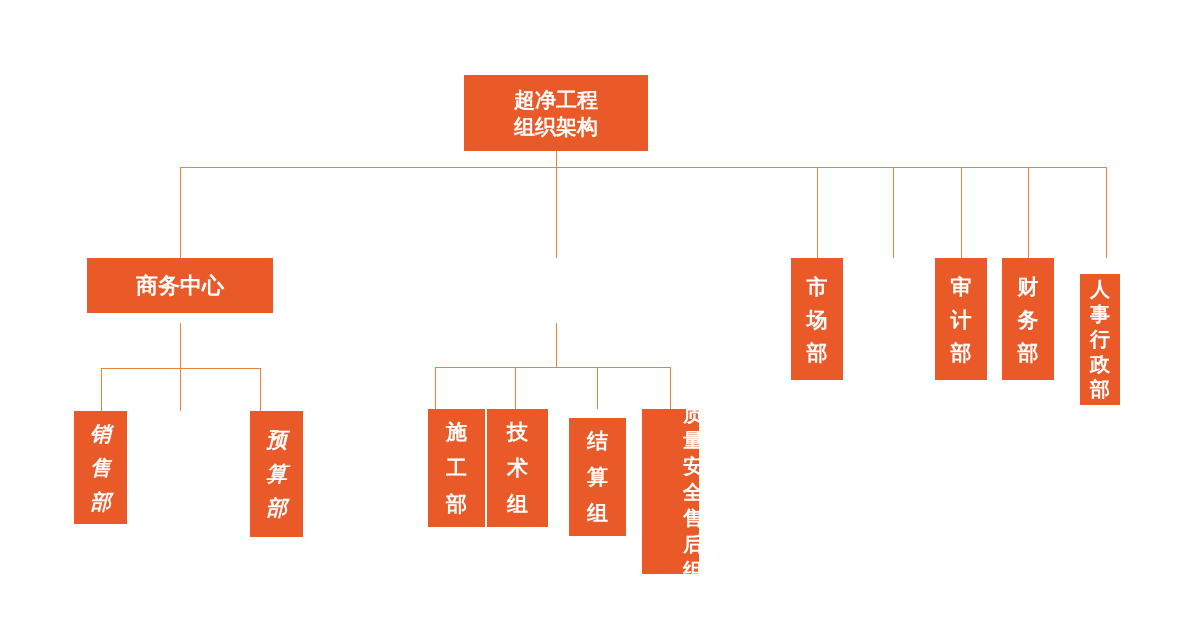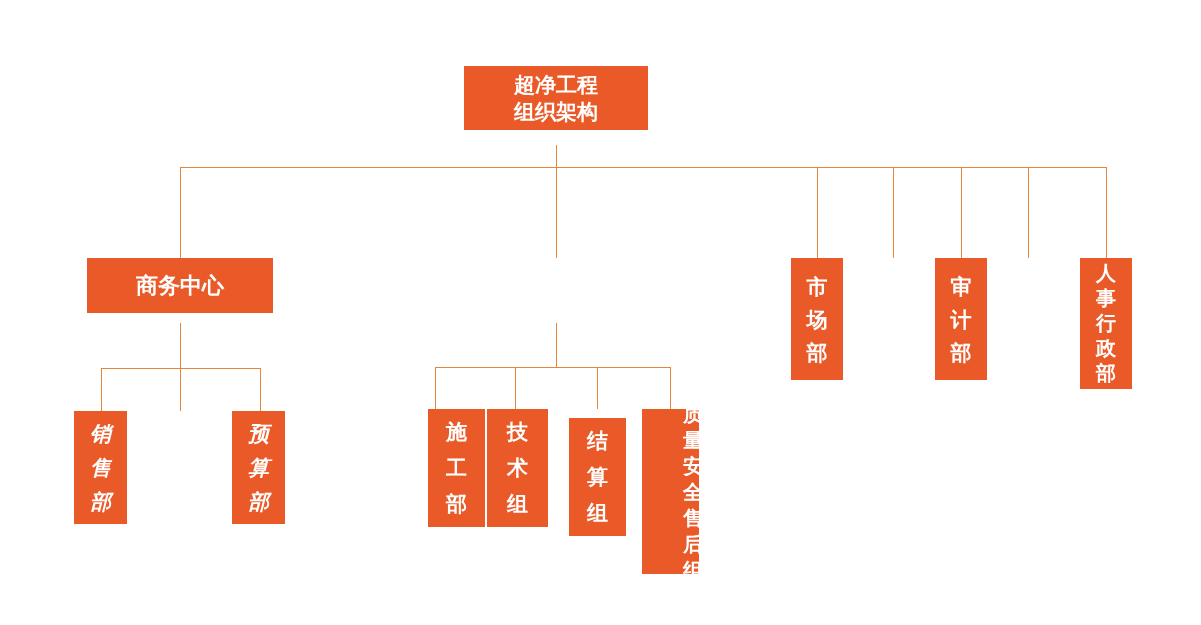--- a/index.html
+++ b/index.html
@@ -77,43 +77,46 @@
   <div class="line" style="left:101px;top:368px;width:1px;height:43px"></div>
   <div class="line" style="left:260px;top:368px;width:1px;height:43px"></div>
 
   <div class="line" style="left:556px;top:323px;width:1px;height:44px"></div>
   <div class="line" style="left:435px;top:367px;width:235px;height:1px"></div>
   <div class="line" style="left:435px;top:367px;width:1px;height:42px"></div>
   <div class="line" style="left:515px;top:367px;width:1px;height:42px"></div>
   <div class="line" style="left:597px;top:367px;width:1px;height:42px"></div>
   <div class="line" style="left:670px;top:367px;width:1px;height:42px"></div>
 
-  <div class="box hbox" style="left:464px;top:66px;width:184px;height:64px">
+  <div class="box hbox" style="left:464px;top:75px;width:184px;height:76px">
     <span class="root-label">超净工程
 组织架构</span>
   </div>
 
   <div class="box hbox" style="left:87px;top:258px;width:186px;height:55px">
     <span>商务中心</span>
   </div>
 
   <div class="box vbox" style="left:791px;top:258px;width:52px;height:122px">
     <span class="vlabel lh33">市场部</span>
   </div>
   <div class="box vbox" style="left:935px;top:258px;width:52px;height:122px">
     <span class="vlabel lh33">审计部</span>
   </div>
-  <div class="box vbox" style="left:1080px;top:258px;width:52px;height:131px">
+  <div class="box vbox" style="left:1002px;top:258px;width:52px;height:122px">
+    <span class="vlabel lh33">财务部</span>
+  </div>
+  <div class="box vbox" style="left:1080px;top:274px;width:40px;height:131px">
     <span class="vlabel compact5">人事行政部</span>
   </div>
 
   <div class="box vbox" style="left:74px;top:411px;width:53px;height:113px">
     <span class="vlabel lh34">销售部</span>
   </div>
-  <div class="box vbox" style="left:232px;top:411px;width:53px;height:113px">
+  <div class="box vbox" style="left:250px;top:411px;width:53px;height:126px">
     <span class="vlabel lh34">预算部</span>
   </div>
 
   <div class="box vbox" style="left:428px;top:409px;width:57px;height:118px">
     <span class="vlabel lh36">施工部</span>
   </div>
   <div class="box vbox" style="left:487px;top:409px;width:61px;height:118px">
     <span class="vlabel lh36">技术组</span>
   </div>
   <div class="box vbox" style="left:569px;top:418px;width:57px;height:118px">

